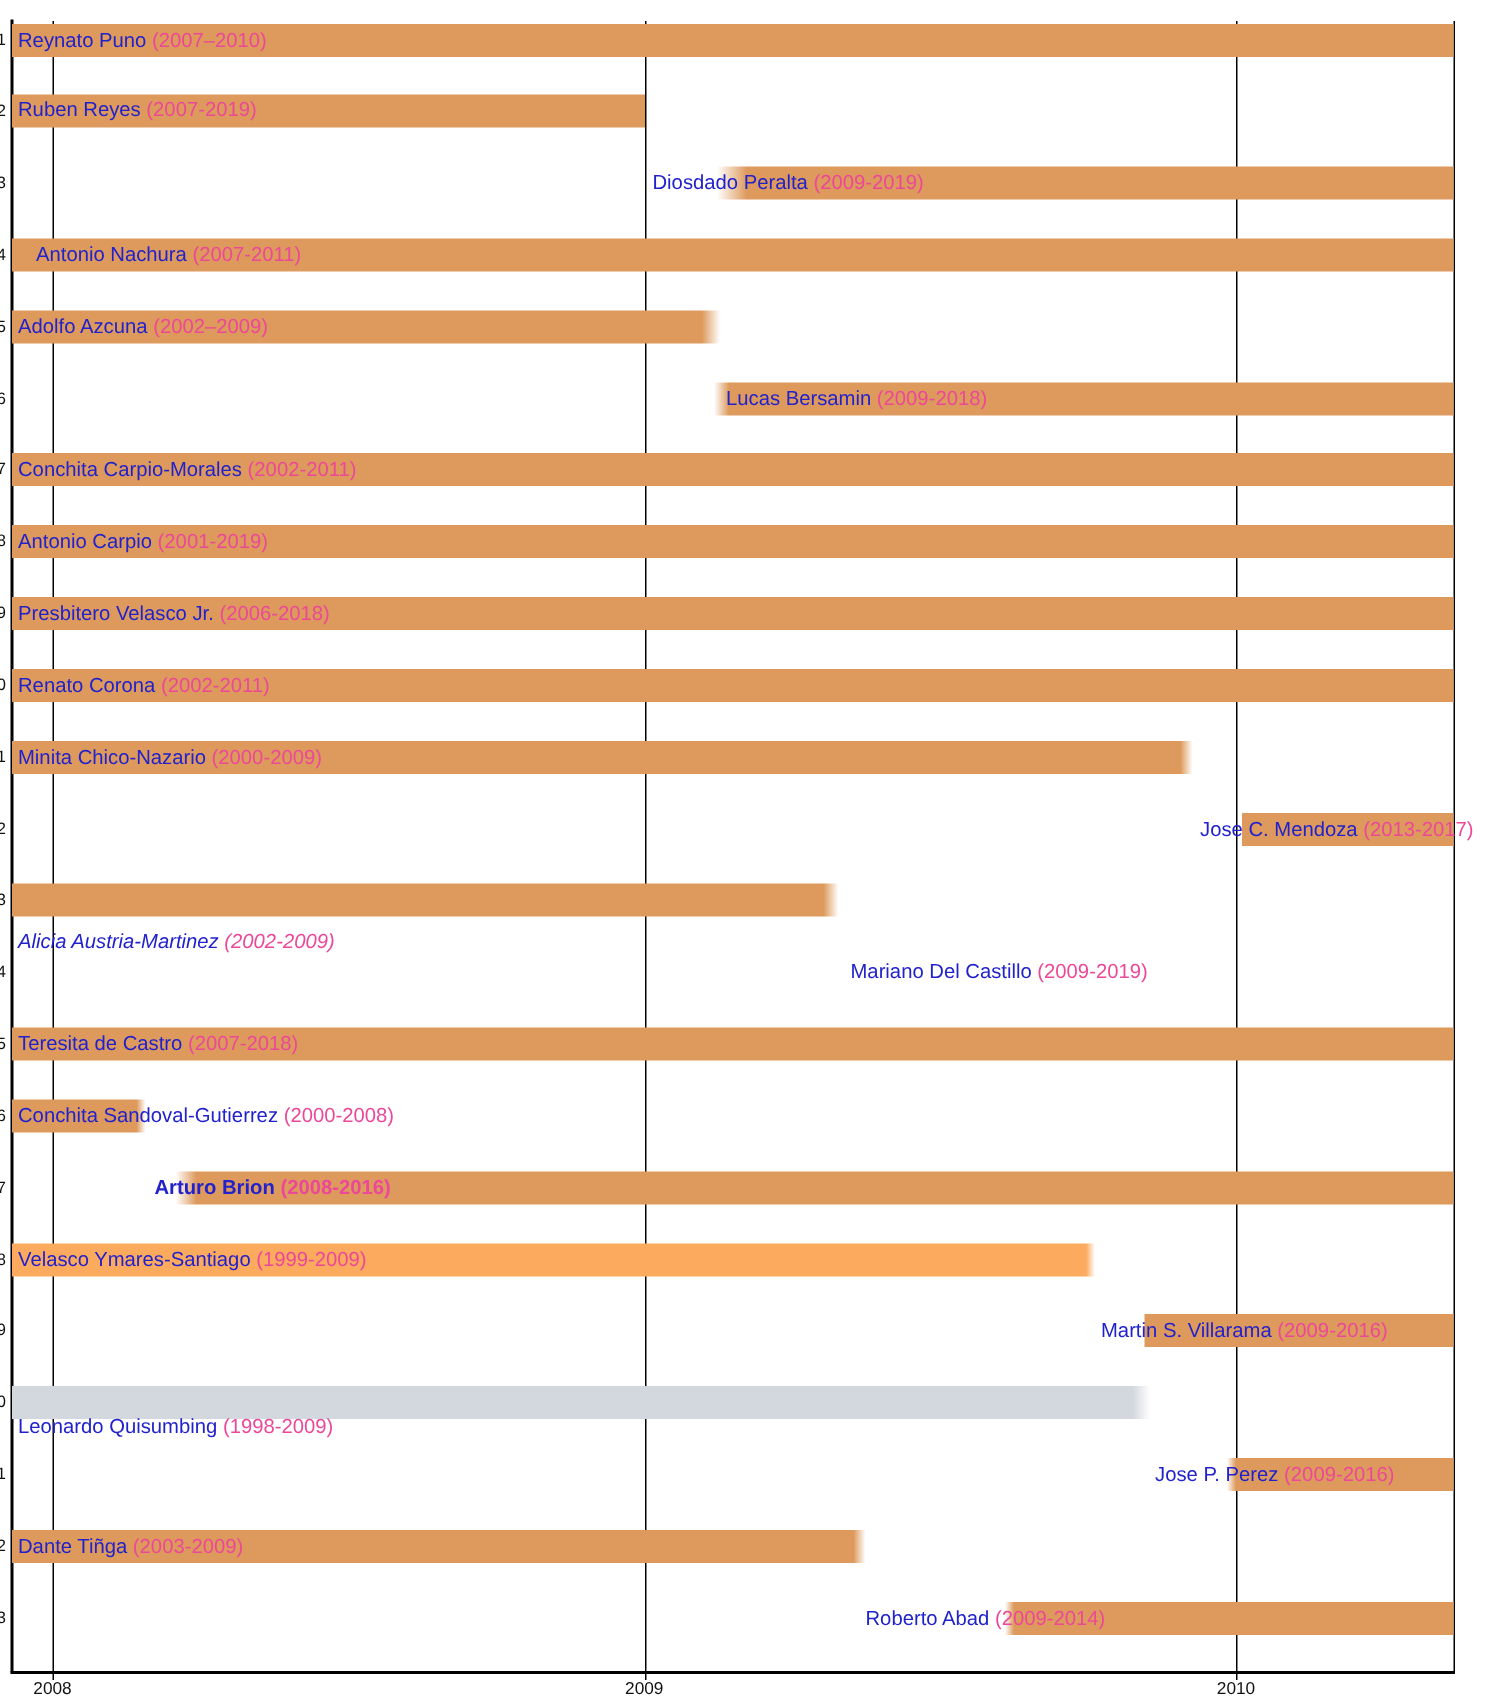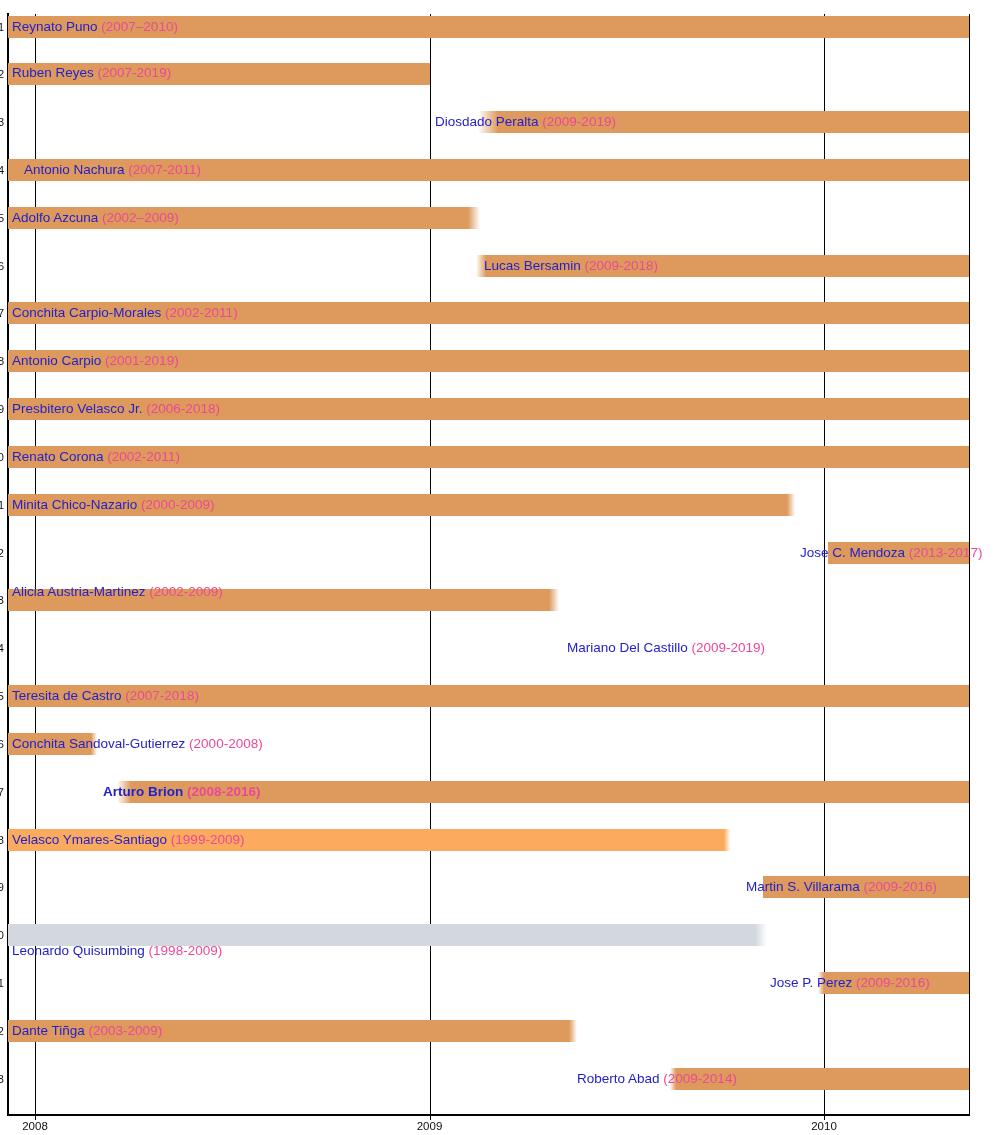--- a/index.html
+++ b/index.html
@@ -80,32 +80,32 @@
       <div class="row-label" style="left: 12px; top: 350.31px;"><span class="name">Antonio Carpio</span><span> </span><span class="years">(2001-2019)</span></div>
       <div class="term-bar" style="left: 8px; top: 398.14px; width: 961px; height: 22px; background: rgb(221, 154, 92);"></div>
       <div class="row-label" style="left: 12px; top: 398.14px;"><span class="name">Presbitero Velasco Jr.</span><span> </span><span class="years">(2006-2018)</span></div>
       <div class="term-bar" style="left: 8px; top: 445.97px; width: 961px; height: 22px; background: rgb(221, 154, 92);"></div>
       <div class="row-label" style="left: 12px; top: 445.97px;"><span class="name">Renato Corona</span><span> </span><span class="years">(2002-2011)</span></div>
       <div class="term-bar" style="left: 8px; top: 493.8px; width: 786.807px; height: 22px; background: linear-gradient(to left, rgba(221, 154, 92, 0) 0px, rgb(221, 154, 92) 8px);"></div>
       <div class="row-label" style="left: 12px; top: 493.8px;"><span class="name">Minita Chico-Nazario</span><span> </span><span class="years">(2000-2009)</span></div>
       <div class="term-bar" style="left: 827.945px; top: 541.63px; width: 141.055px; height: 22px; background: rgb(221, 154, 92);"></div>
       <div class="row-label" style="left: 800px; top: 541.63px;"><span class="name">Jose C. Mendoza</span><span> </span><span class="years">(2013-2017)</span></div>
       <div class="term-bar" style="left: 8px; top: 589.46px; width: 550.896px; height: 22px; background: linear-gradient(to left, rgba(221, 154, 92, 0) 0px, rgb(221, 154, 92) 10px);"></div>
-      <div class="row-label" style="left: 12px; top: 581px;"><span class="name">Alicia Austria-Martinez</span><span> </span><span class="years">(2002-2009)</span></div>
+      <div class="row-label" style="left: 12px; top: 617px; font-style: italic;"><span class="name">Alicia Austria-Martinez</span><span> </span><span class="years">(2002-2009)</span></div>
       <div class="row-label" style="left: 567px; top: 637.29px;"><span class="name">Mariano Del Castillo</span><span> </span><span class="years">(2009-2019)</span></div>
       <div class="term-bar" style="left: 8px; top: 685.12px; width: 961px; height: 22px; background: rgb(221, 154, 92);"></div>
       <div class="row-label" style="left: 12px; top: 685.12px;"><span class="name">Teresita de Castro</span><span> </span><span class="years">(2007-2018)</span></div>
       <div class="term-bar" style="left: 8px; top: 732.95px; width: 88.9365px; height: 22px; background: linear-gradient(to left, rgba(221, 154, 92, 0) 0px, rgb(221, 154, 92) 6px);"></div>
       <div class="row-label" style="left: 12px; top: 732.95px;"><span class="name">Conchita Sandoval-Gutierrez</span><span> </span><span class="years">(2000-2008)</span></div>
       <div class="term-bar" style="left: 117.056px; top: 780.78px; width: 851.944px; height: 22px; background: linear-gradient(to right, rgba(221, 154, 92, 0) 0px, rgb(221, 154, 92) 14px);"></div>
       <div class="row-label" style="left: 103px; top: 780.78px; font-weight: bold;"><span class="name">Arturo Brion</span><span> </span><span class="years">(2008-2016)</span></div>
       <div class="term-bar" style="left: 8px; top: 828.61px; width: 722.109px; height: 22px; background: linear-gradient(to left, rgba(252, 170, 94, 0) 0px, rgb(252, 170, 94) 6px);"></div>
       <div class="row-label" style="left: 12px; top: 828.61px;"><span class="name">Velasco Ymares-Santiago</span><span> </span><span class="years">(1999-2009)</span></div>
       <div class="term-bar" style="left: 762.852px; top: 876.44px; width: 206.147px; height: 22px; background: rgb(221, 154, 92);"></div>
-      <div class="row-label" style="left: 734px; top: 876.44px; margin-left: 12px;"><span class="name">Martin S. Villarama</span><span> </span><span class="years">(2009-2016)</span></div>
+      <div class="row-label" style="left: 734px; top: 876.44px;"><span class="name">Martin S. Villarama</span><span> </span><span class="years">(2009-2016)</span></div>
       <div class="term-bar" style="left: 8px; top: 924.27px; width: 759.192px; height: 22px; background: linear-gradient(to left, rgba(211, 216, 222, 0) 0px, rgb(211, 216, 222) 12px);"></div>
       <div class="row-label" style="left: 12px; top: 924.27px; margin-top: 16px;"><span class="name">Leonardo Quisumbing</span><span> </span><span class="years">(1998-2009)</span></div>
       <div class="term-bar" style="left: 818.082px; top: 972.1px; width: 150.917px; height: 22px; background: linear-gradient(to right, rgba(221, 154, 92, 0) 0px, rgb(221, 154, 92) 6px);"></div>
       <div class="row-label" style="left: 770px; top: 972.1px;"><span class="name">Jose P. Perez</span><span> </span><span class="years">(2009-2016)</span></div>
       <div class="term-bar" style="left: 8px; top: 1019.93px; width: 569.043px; height: 22px; background: linear-gradient(to left, rgba(221, 154, 92, 0) 0px, rgb(221, 154, 92) 8px);"></div>
       <div class="row-label" style="left: 12px; top: 1019.93px;"><span class="name">Dante Tiñga</span><span> </span><span class="years">(2003-2009)</span></div>
       <div class="term-bar" style="left: 670.145px; top: 1067.76px; width: 298.855px; height: 22px; background: linear-gradient(to right, rgba(221, 154, 92, 0) 0px, rgb(221, 154, 92) 6px);"></div>
       <div class="row-label" style="left: 577px; top: 1067.76px;"><span class="name">Roberto Abad</span><span> </span><span class="years">(2009-2014)</span></div>
     </div>
   <div id="xticks">

